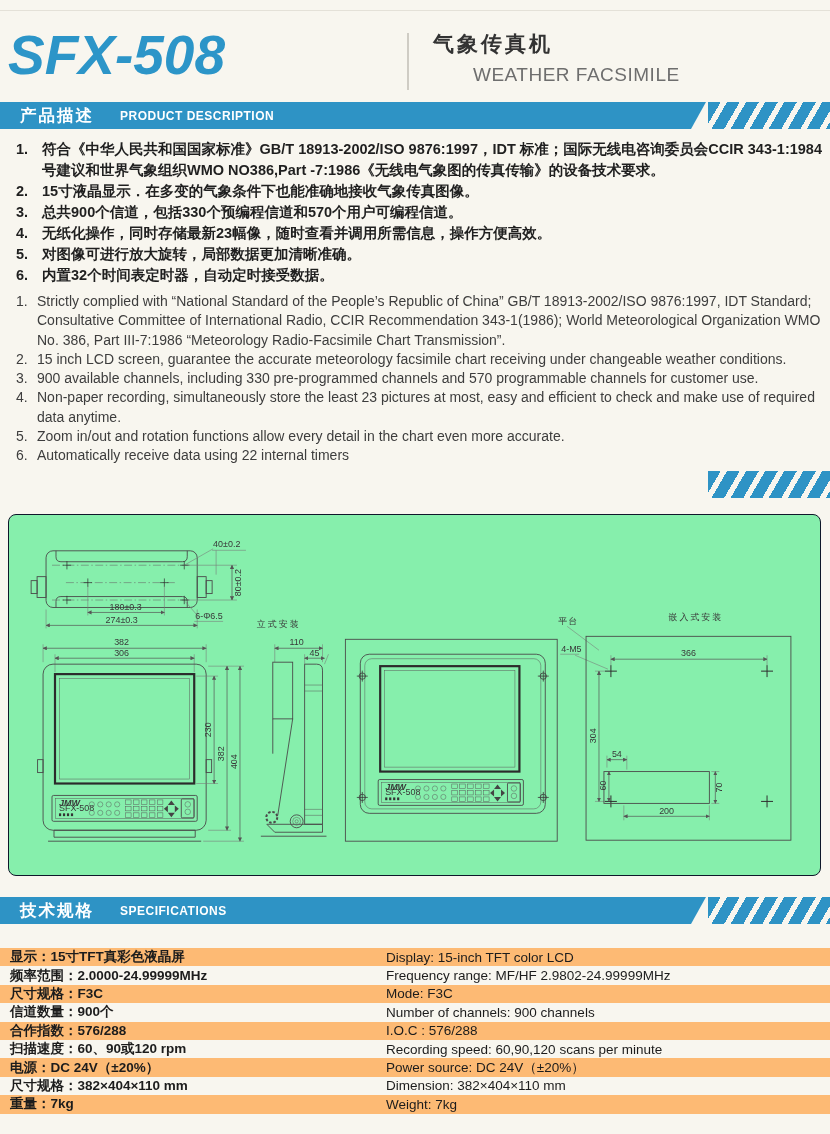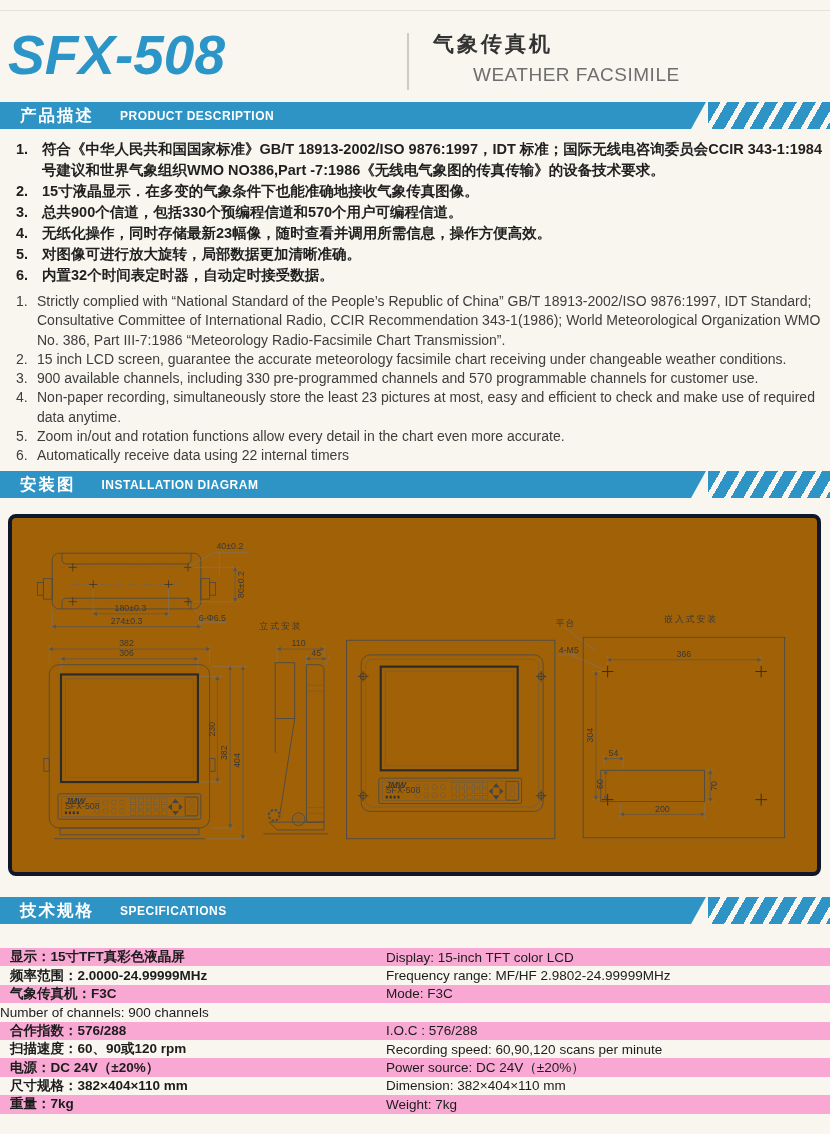--- a/index.html
+++ b/index.html
@@ -23,36 +23,36 @@
        background:repeating-linear-gradient(120deg,#2e93c5 0 11px,#f8f6ef 11px 16.5px);}
   
   ol{list-style:none;margin:0;padding:0;}
   .cn-list{position:absolute;left:16px;top:139px;width:806px;font-size:14.5px;line-height:21px;
        font-weight:600;color:#1f1f1f;}
   .cn-list .num{flex:0 0 26px;}
   .en-list{position:absolute;left:16px;top:292px;width:810px;font-size:14px;line-height:19.3px;color:#3d3d3d;}
   .en-list .num{flex:0 0 21px;}
   .cn-list li,.en-list li{display:flex;}
   
-  .diagram-panel{position:absolute;left:8px;top:514px;width:813px;height:362px;background:#a16207;
-       border:4px solid #0f172a;border-radius:8px;box-sizing:border-box;overflow:hidden;}
+  .diagram-panel{position:absolute;left:8px;top:514px;width:813px;height:362px;background:#86efac;
+       border:1px solid #0f172a;border-radius:8px;box-sizing:border-box;overflow:hidden;}
   .diagram-panel svg{display:block;width:100%;height:100%;}
   svg .ol{stroke:#4a4a4a;stroke-width:.9;fill:none;}
   svg .thin{stroke:#5a5a5a;stroke-width:.5;fill:none;}
   svg .scr{stroke:#2b2b2b;stroke-width:2.2;fill:none;}
   svg .ext{stroke:#787878;stroke-width:.55;fill:none;}
   svg .dl{stroke:#555;stroke-width:.7;fill:none;marker-start:url(#ar);marker-end:url(#ar);}
   svg .cl{stroke:#666;stroke-width:.55;fill:none;stroke-dasharray:8 2.5 1.5 2.5;}
   svg text{fill:#383838;font-size:9px;font-family:inherit;}
   #cross line{stroke:#2e2e2e;stroke-width:1;}
   #screw circle,#screw line{stroke:#3a3a3a;stroke-width:.8;}
   
   .spec-table{position:absolute;left:0;top:948px;width:830px;}
   .spec-row{display:flex;align-items:center;height:18.4px;font-size:13.5px;color:#1c1c1c;}
-  .spec-row.alt{background:#f9a8d4;}
+  .spec-row.alt{background:#fdba74;}
   .spec-cn{flex:0 0 376px;padding-left:10px;font-weight:700;}
   .spec-en{flex:1;font-weight:500;}
 </style>
 </head>
 <body>
 
 <div class="top-rule"></div>
 
 <div class="model">SFX-508</div>
 <div class="header-divider"></div>
@@ -115,24 +115,20 @@
       <span class="num">5.</span>
       <span>Zoom in/out and rotation functions allow every detail in the chart even more accurate.</span>
     </li>
   <li>
       <span class="num">6.</span>
       <span>Automatically receive data using 22 internal timers</span>
     </li>
 </ol>
 
 <div class="banner" style="top:471px">
-  <div class="banner-solid">
-    <span class="b-cn">安装图</span>
-    <span class="b-en">INSTALLATION DIAGRAM</span>
-  </div>
   <div class="banner-stripes"></div>
 </div>
 
 <div class="diagram-panel">
 <svg viewBox="0 0 813 362" xmlns="http://www.w3.org/2000/svg">
   <defs>
     <marker id="ar" viewBox="0 0 10 10" refX="9" refY="5" markerWidth="6" markerHeight="6" orient="auto-start-reverse">
           <path d="M0 0L10 5L0 10z" fill="#555"></path>
         </marker>
     <g id="cross">
@@ -344,24 +340,25 @@
 <div class="spec-table">
   <div class="spec-row alt">
       <div class="spec-cn">显示：15寸TFT真彩色液晶屏</div>
       <div class="spec-en">Display: 15-inch TFT color LCD</div>
     </div>
   <div class="spec-row">
       <div class="spec-cn">频率范围：2.0000-24.99999MHz</div>
       <div class="spec-en">Frequency range: MF/HF 2.9802-24.99999MHz</div>
     </div>
   <div class="spec-row alt">
-      <div class="spec-cn">气象传真机：F3C</div>
+      <div class="spec-cn">尺寸规格：F3C</div>
       <div class="spec-en">Mode: F3C</div>
     </div>
   <div class="spec-row">
+      <div class="spec-cn">信道数量：900个</div>
       <div class="spec-en">Number of channels: 900 channels</div>
     </div>
   <div class="spec-row alt">
       <div class="spec-cn">合作指数：576/288</div>
       <div class="spec-en">I.O.C : 576/288</div>
     </div>
   <div class="spec-row">
       <div class="spec-cn">扫描速度：60、90或120 rpm</div>
       <div class="spec-en">Recording speed: 60,90,120 scans per minute</div>
     </div>

